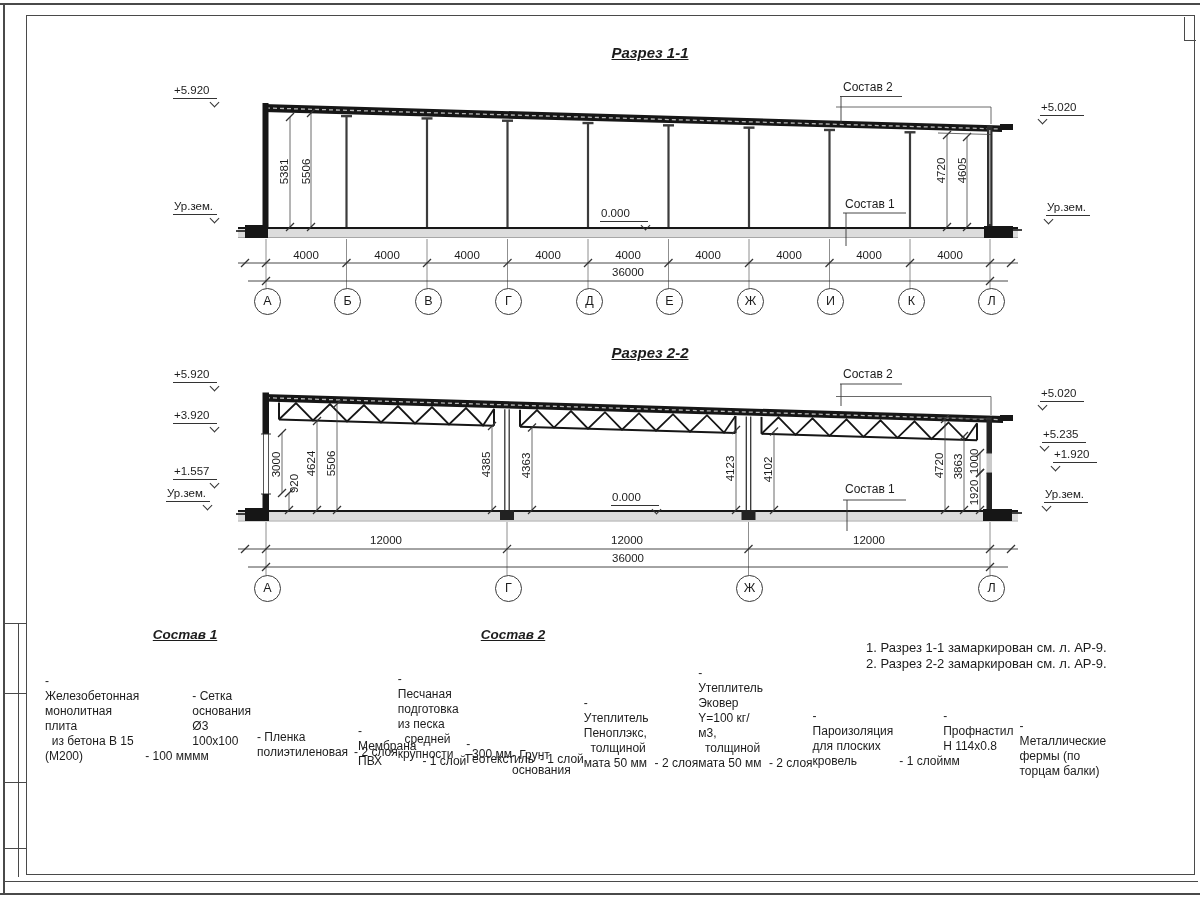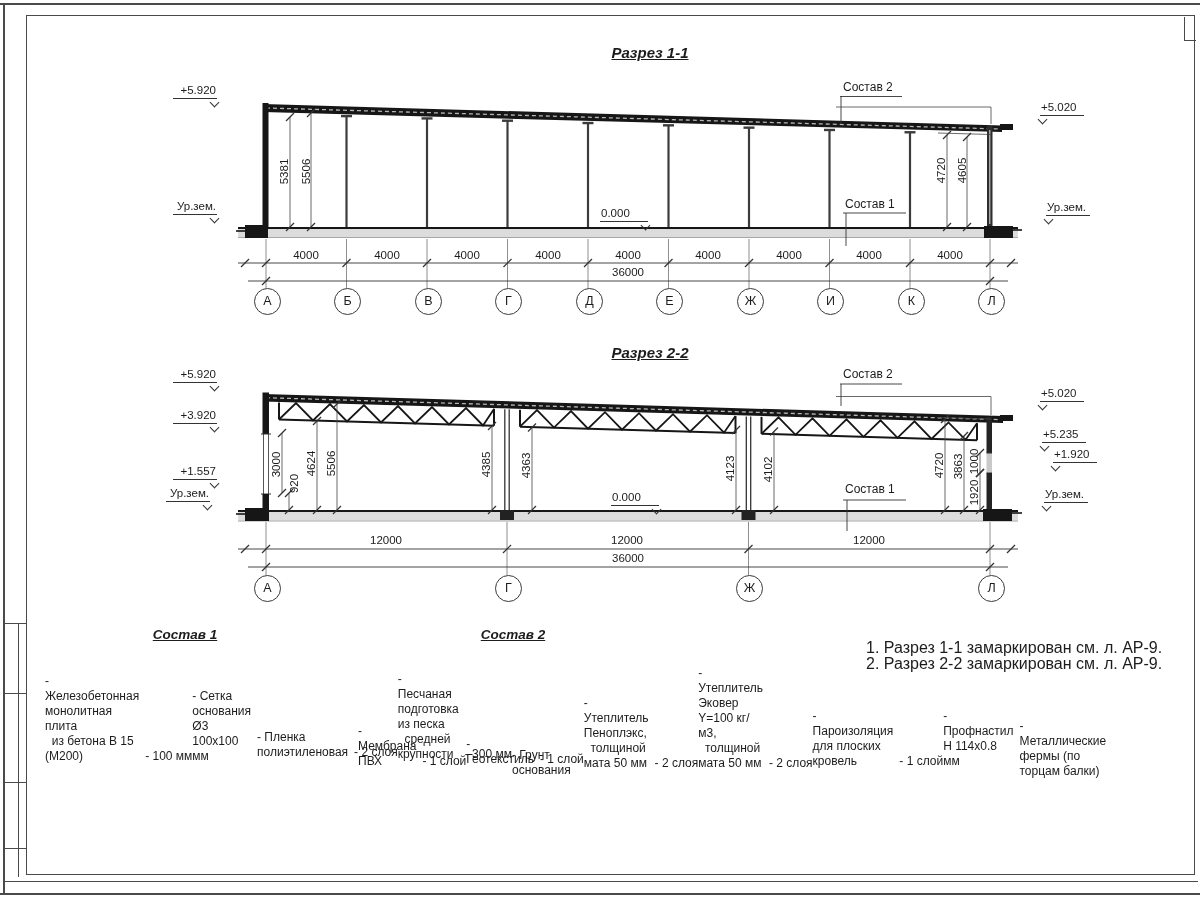--- a/index.html
+++ b/index.html
@@ -4,39 +4,39 @@
 <style>
   html,body{margin:0;padding:0;background:#e8e8e8}
   .sheet{position:relative;width:1200px;height:900px;background:#ffffff;
          font-family:"Liberation Sans",sans-serif;color:#1c1c1c;overflow:hidden}
   .abs{position:absolute}
   .ln{position:absolute;background:#4a4a4a}
   .frame{position:absolute;border:1.6px solid #4a4a4a}
   .title{position:absolute;font-size:15px;font-style:italic;font-weight:bold;
          text-decoration:underline;text-align:center;white-space:nowrap}
   .elev{position:absolute;font-size:11.5px;border-bottom:1.4px solid #333;
-        text-align:right;line-height:13px;white-space:nowrap;padding:0 1px 1px}
+        text-align:left;line-height:13px;white-space:nowrap;padding:0 1px 1px}
   .elev.la{text-align:left}
   .chv{position:absolute;width:6px;height:6px;border-left:1.4px solid #333;
        border-bottom:1.4px solid #333;transform:rotate(-45deg);bottom:-8px}
   .chv.r{right:-1px}.chv.l{left:-1px}
   .vdim{position:absolute;font-size:11.5px;width:64px;height:15px;text-align:center;
         transform:rotate(-90deg);white-space:nowrap;line-height:15px}
   .hdim{position:absolute;font-size:11.5px;text-align:center;line-height:13px;white-space:nowrap}
   .bub{position:absolute;width:25px;height:25px;border:1.3px solid #3a3a3a;border-radius:50%;
        background:#fff;font-size:12.5px;text-align:center;line-height:25px}
   .lbl{position:absolute;font-size:12px;white-space:nowrap}
   .mh{position:absolute;font-size:13.5px;font-style:italic;font-weight:bold;
       text-decoration:underline;text-align:center}
   .mlist{position:absolute;display:flex;flex-direction:row}
   .mitem{display:flex;justify-content:space-between;align-items:flex-end;
          font-size:12px;line-height:15px}
   .mname{white-space:pre-wrap}
   .mval{white-space:nowrap;padding-left:6px}
-  .notes{position:absolute;font-size:16px;line-height:15.5px}
+  .notes{position:absolute;font-size:13px;line-height:15.5px}
   svg{position:absolute;left:0;top:0;pointer-events:none}
 </style>
 </head>
 <body>
 
 <div class="sheet">
 
   <div class="ln" style="left:0;top:3px;width:1200px;height:1.6px"></div>
   <div class="ln" style="left:3px;top:3px;width:1.6px;height:890px"></div>
   <div class="ln" style="left:3px;top:881px;width:1195px;height:1.3px"></div>

